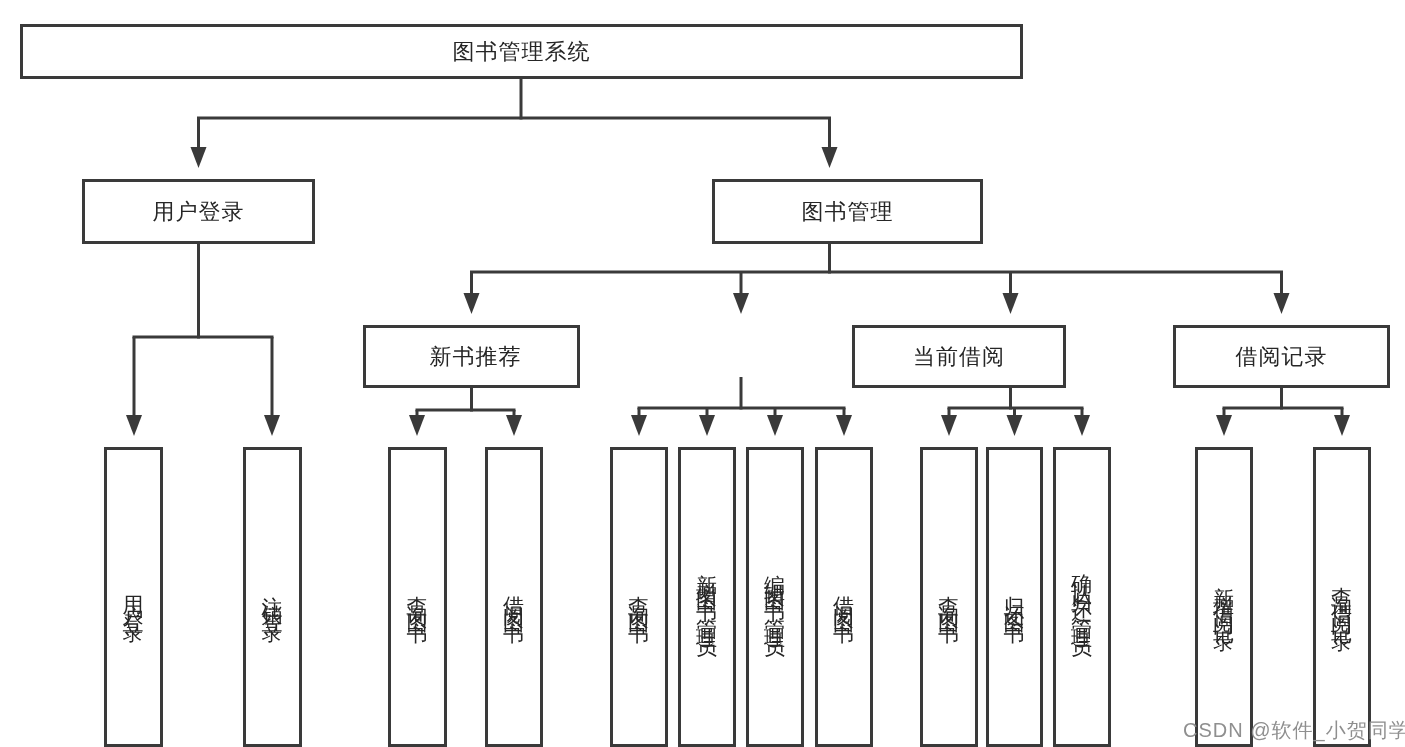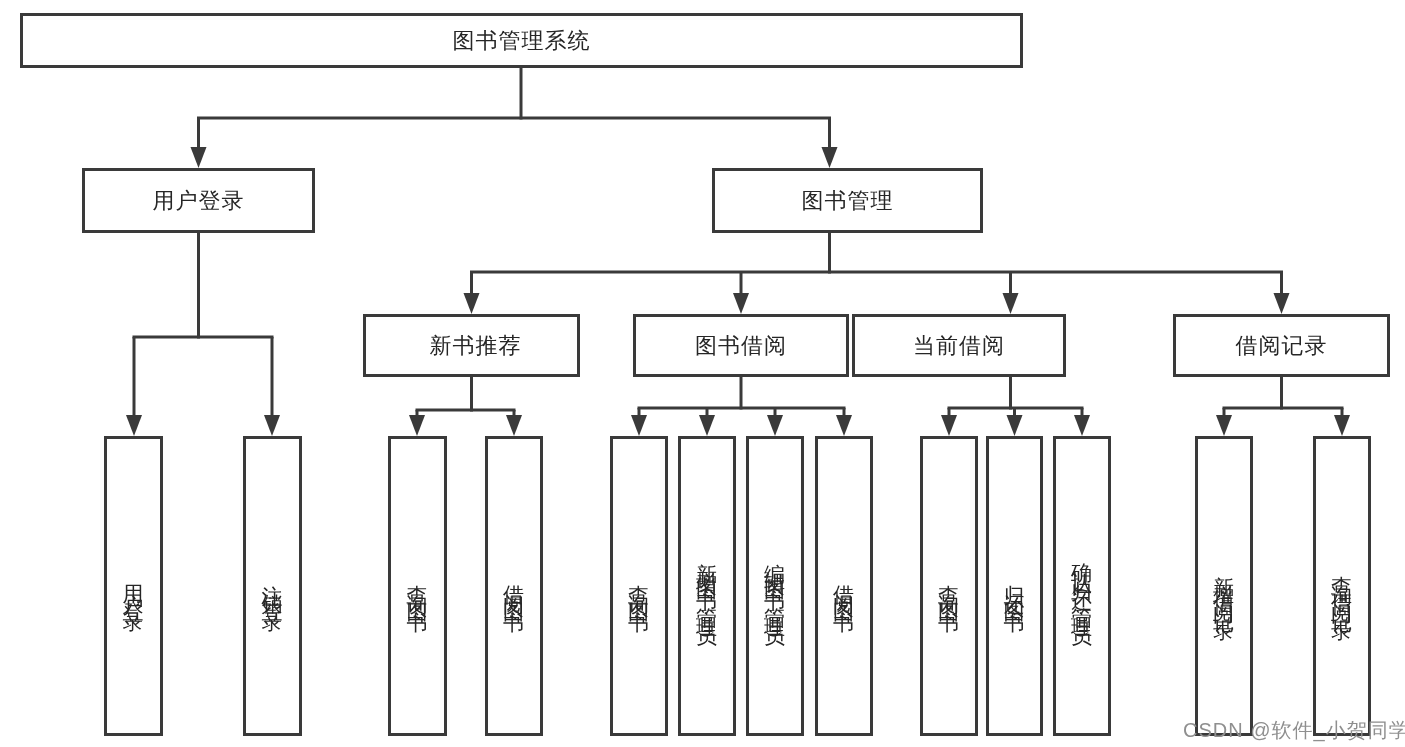--- a/index.html
+++ b/index.html
@@ -37,20 +37,21 @@
     background: #ffffff;
     border: 3px solid #3a3a3a;
     color: #262626;
     display: flex;
     align-items: center;
     justify-content: center;
     z-index: 2;
     font-size: 22px;
     letter-spacing: 1px;
     line-height: 1;
+    margin-top: 11px;
   }
   .leaf {
     writing-mode: vertical-rl;
     text-orientation: mixed;
     font-size: 21px;
     letter-spacing: 9px;
     line-height: 1;
     padding: 4px 0;
   }
   #watermark {
@@ -143,21 +144,20 @@
       <polygon points="1334,415 1350,415 1342,436"></polygon>
     </g>
   </svg>
 
   <div class="node" style="left:20px; top:13px; width:1003px; height:55px;">图书管理系统</div>
 
   <div class="node" style="left:82px; top:168px; width:233px; height:65px;">用户登录</div>
   <div class="node" style="left:712px; top:168px; width:271px; height:65px;">图书管理</div>
 
   <div class="node" style="left:363px; top:314px; width:217px; height:63px;padding-left:8px;">新书推荐</div>
-  <div class="node" style="left:633px; top:314px; width:216px; height:63px;">图书借阅</div>
   <div class="node" style="left:852px; top:314px; width:214px; height:63px;">当前借阅</div>
   <div class="node" style="left:1173px; top:314px; width:217px; height:63px;">借阅记录</div>
 
   <div class="node leaf" style="left:104px; top:436px; width:59px; height:300px;">用户登录</div>
   <div class="node leaf" style="left:243px; top:436px; width:59px; height:300px;">注销登录</div>
 
   <div class="node leaf" style="left:388px; top:436px; width:59px; height:300px;">查询图书</div>
   <div class="node leaf" style="left:485px; top:436px; width:58px; height:300px;">借阅图书</div>
 
   <div class="node leaf" style="left:610px; top:436px; width:58px; height:300px;">查询图书</div>

